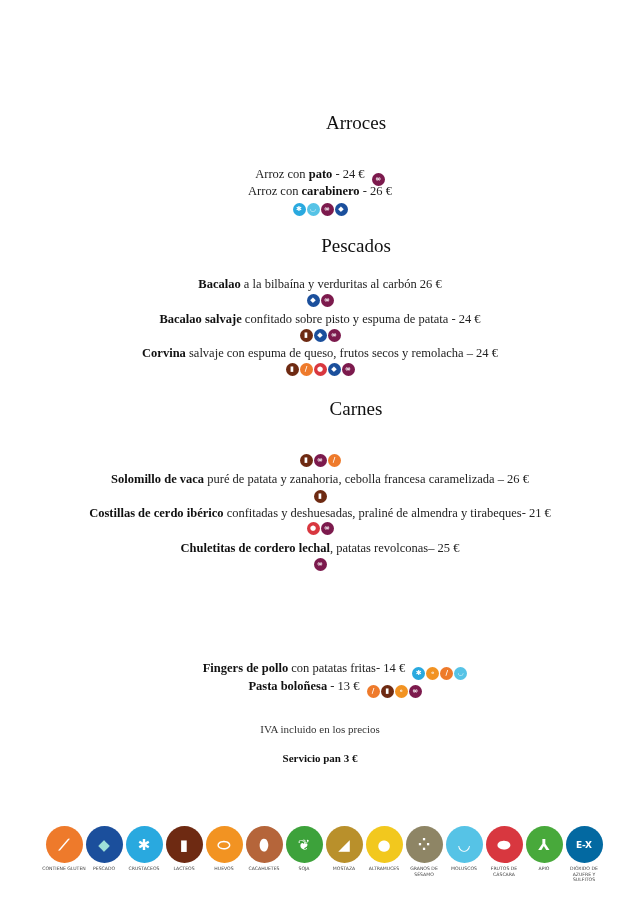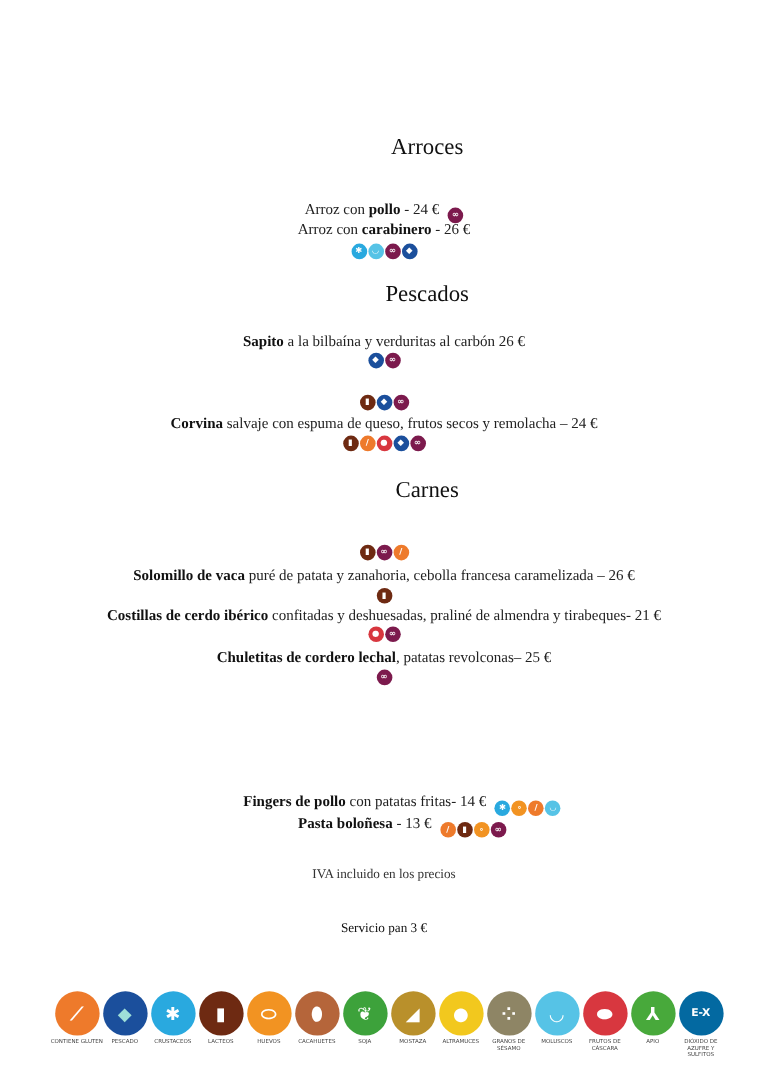--- a/index.html
+++ b/index.html
@@ -32,45 +32,48 @@
              line-height: 1.2; text-transform: uppercase; width: 44px; }
 </style>
 </head>
 <body>
 
 <div class="page">
 
   <div class="section-title" style="top:112px">Arroces</div>
 
   <div class="line" style="top:167px">
-    <span>Arroz con </span><b>pollo</b><span> - 24 €</span>
+    <span>Arroz con </span><b>pato</b><span> - 24 €</span>
     <span class="inline-icons">
       <span class="ic c-sulf">∞</span>
     </span>
   </div>
   <div class="line" style="top:184px">
     <span>Arroz con </span><b>carabinero</b><span> - 26 €</span>
   </div>
   <div class="icons" style="top:203px">
     <span class="ic c-crust">✱</span>
     <span class="ic c-molus">◡</span>
     <span class="ic c-sulf">∞</span>
     <span class="ic c-pescado">◆</span>
   </div>
 
   <div class="section-title" style="top:235px">Pescados</div>
 
   <div class="line" style="top:277px">
-    <b>Sapito</b><span> a la bilbaína y verduritas al carbón 26 €</span>
+    <b>Bacalao</b><span> a la bilbaína y verduritas al carbón 26 €</span>
   </div>
   <div class="icons" style="top:294px">
     <span class="ic c-pescado">◆</span>
     <span class="ic c-sulf">∞</span>
   </div>
 
+  <div class="line" style="top:312px">
+    <b>Bacalao salvaje</b><span> confitado sobre pisto y espuma de patata - 24 €</span>
+  </div>
   <div class="icons" style="top:329px">
     <span class="ic c-lact">▮</span>
     <span class="ic c-pescado">◆</span>
     <span class="ic c-sulf">∞</span>
   </div>
 
   <div class="line" style="top:346px">
     <b>Corvina</b><span> salvaje con espuma de queso, frutos secos y remolacha – 24 €</span>
   </div>
   <div class="icons" style="top:363px">
@@ -125,21 +128,21 @@
     <b>Pasta boloñesa</b><span> - 13 €</span>
     <span class="inline-icons">
       <span class="ic c-gluten">/</span>
       <span class="ic c-lact">▮</span>
       <span class="ic c-huevos">∘</span>
       <span class="ic c-sulf">∞</span>
     </span>
   </div>
 
   <div class="line small" style="top:723px; color:#333;">IVA incluido en los precios</div>
-  <div class="line small" style="top:768px; font-weight:normal; color:#111;">Servicio pan 3 €</div>
+  <div class="line small" style="top:752px; font-weight:bold; color:#111;">Servicio pan 3 €</div>
 
   <div class="legend">
     <div class="lg">
       <div class="big" style="background:#ee7a2b">⟋</div>
       <div class="lbl">Contiene gluten</div>
     </div>
     <div class="lg">
       <div class="big" style="background:#1b4f9c; color:#9fe0d8">◆</div>
       <div class="lbl">Pescado</div>
     </div>

